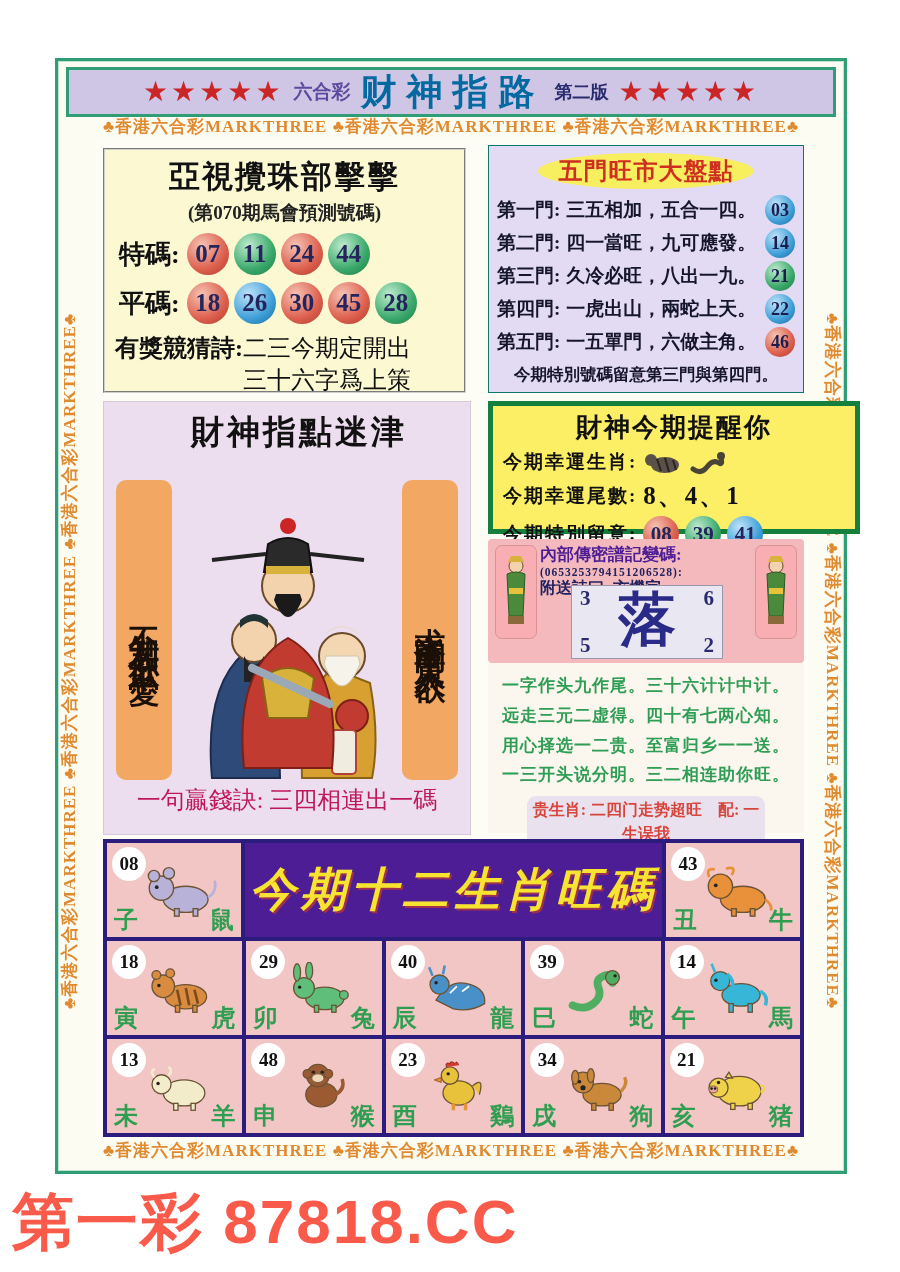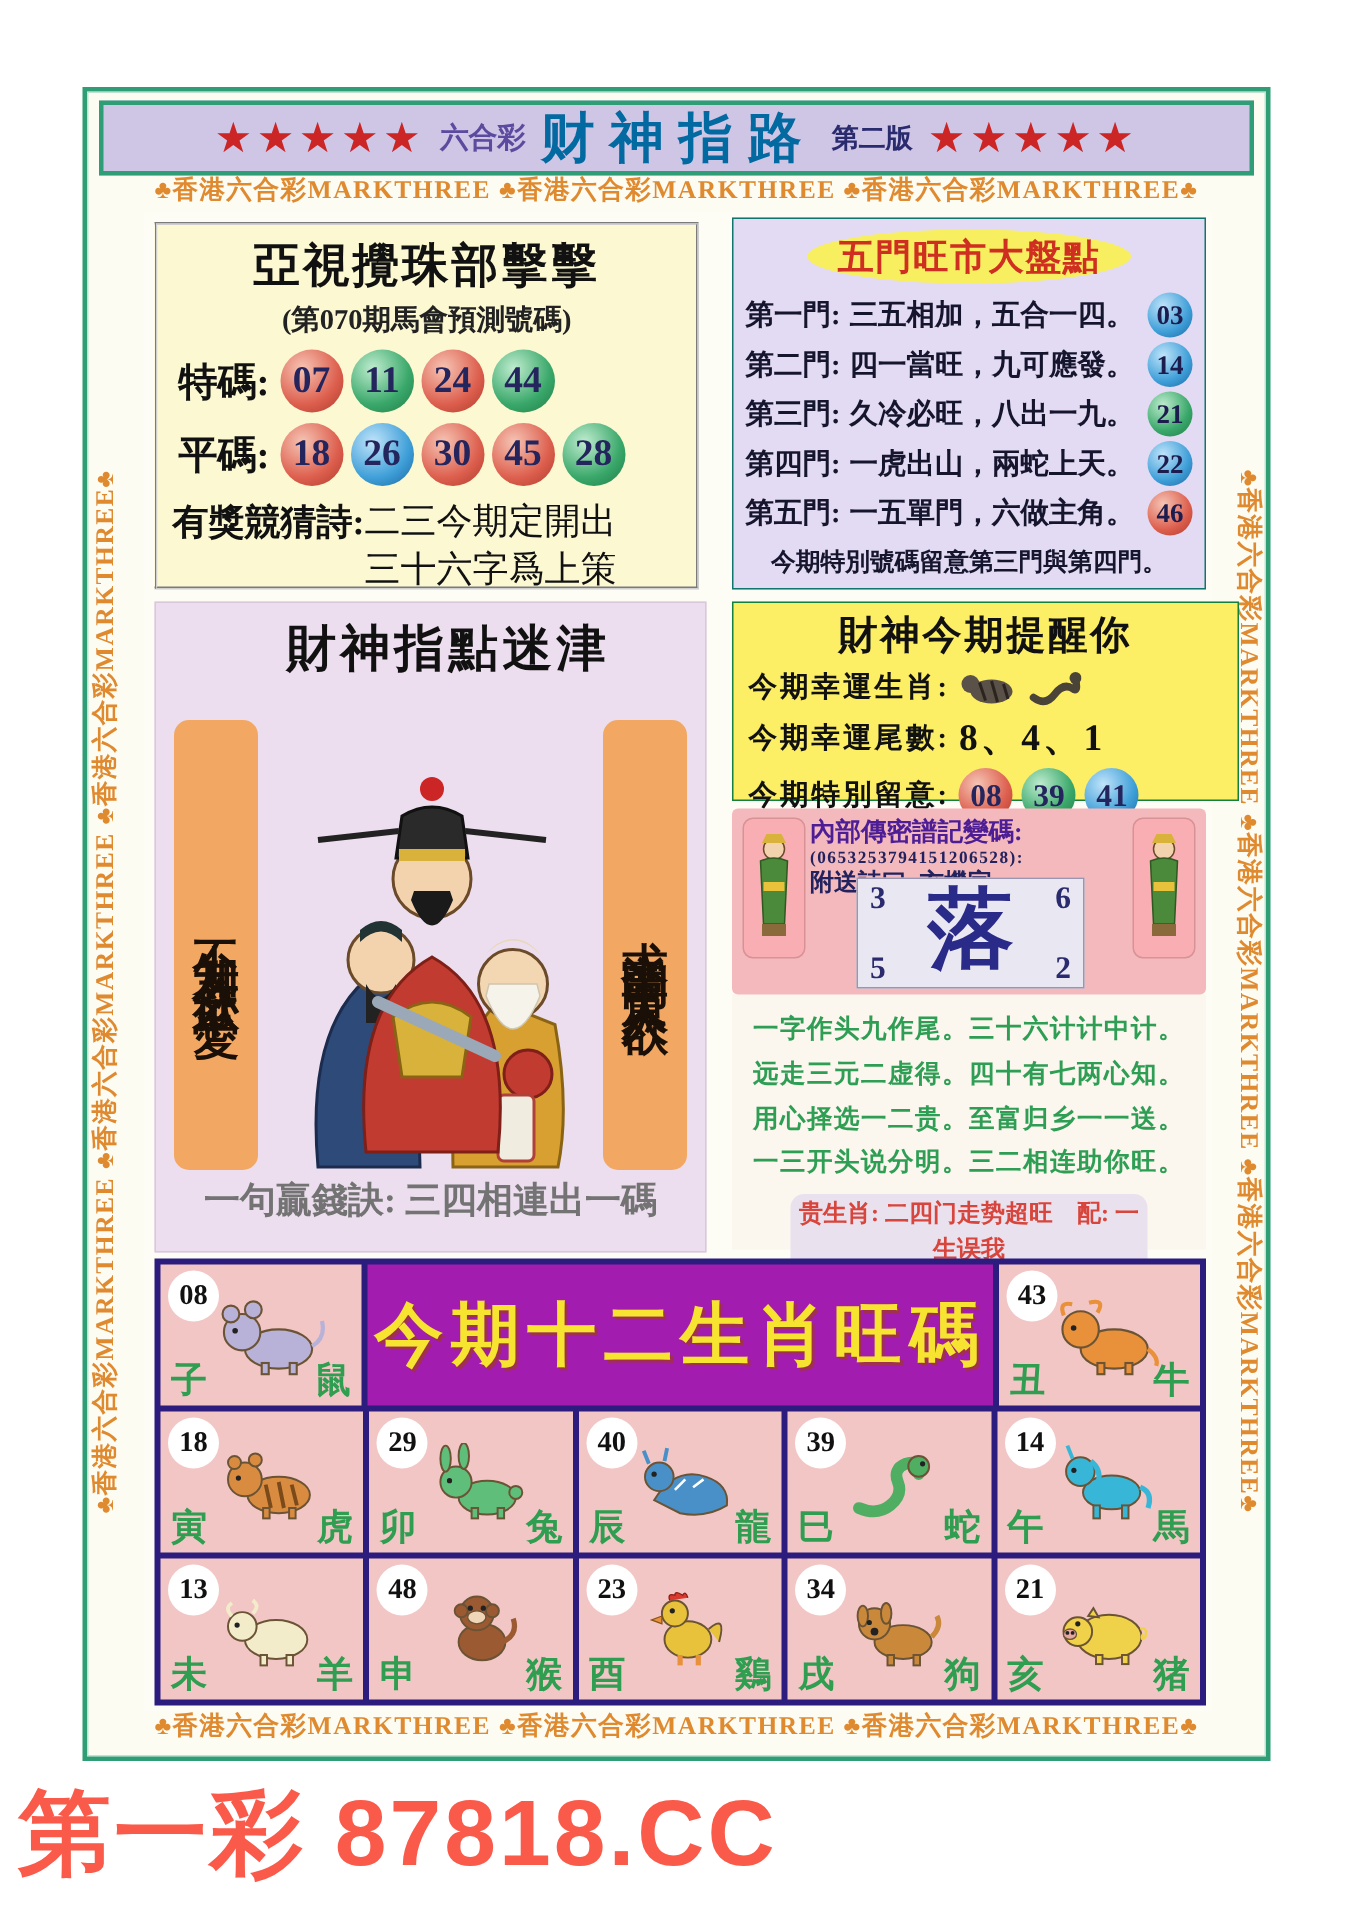--- a/index.html
+++ b/index.html
@@ -56,24 +56,24 @@
   .b-maze{left:7px;top:260px;width:368px;height:434px;background:#ecdeee;
           border:1px solid #d8c8da;text-align:center;padding-left:24px;}
   .b-maze .t1{font-size:33px;font-weight:bold;color:#111;letter-spacing:3px;margin-top:8px;}
   .vbanner{position:absolute;top:78px;width:56px;height:300px;background:#f2a863;
            border-radius:10px;display:flex;align-items:center;justify-content:center;}
   .vbanner span{writing-mode:vertical-rl;font-size:31px;font-weight:bold;color:#1a1008;
                 letter-spacing:8px;line-height:1;}
   .vb-left{left:12px;}
   .vb-right{right:12px;}
   .gods{position:absolute;left:78px;top:66px;width:212px;height:330px;}
-  .maze-foot{position:absolute;left:0;right:0;bottom:18px;font-size:24px;font-weight:bold;color:#737373;}
-  
-  .b-rem{left:392px;top:260px;width:338px;height:133px;background:#fcee65;
-         border:1px solid #15803d;padding:4px 10px;}
+  .maze-foot{position:absolute;left:0;right:0;bottom:18px;font-size:24px;font-weight:normal;color:#be185d;}
+  
+  .b-rem{left:392px;top:260px;width:372px;height:133px;background:#fcee65;
+         border:5px solid #15803d;padding:4px 10px;}
   .b-rem .t1{text-align:center;font-size:26px;font-weight:bold;color:#111;letter-spacing:2px;}
   .rem-row{display:flex;align-items:center;margin-top:4px;gap:6px;}
   .rem-row .lbl{font-size:19px;font-weight:bold;color:#111;letter-spacing:2px;white-space:nowrap;}
   .rem-row .big{font-size:25px;font-weight:bold;color:#111;letter-spacing:2px;}
   
   .b-secret{left:392px;top:398px;width:316px;height:296px;}
   .secret-top{position:relative;width:100%;height:124px;background:#f3b9bd;border-radius:4px;}
   .godcard{position:absolute;top:6px;width:40px;height:92px;background:#f8aeb2;
            border:1px solid #d89296;border-radius:7px;display:flex;align-items:center;justify-content:center;}
   .gc-l{left:7px;} .gc-r{right:7px;}
@@ -97,21 +97,21 @@
   .zrow1{grid-template-columns:134px 1fr 134px;height:94px;}
   .zrow5{grid-template-columns:repeat(5,1fr);height:94px;}
   .zcell{position:relative;background:#f3c6c6;}
   .zbadge{position:absolute;left:5px;top:4px;width:34px;height:34px;background:#fff;border-radius:50%;
           display:flex;align-items:center;justify-content:center;font-size:19px;font-weight:bold;color:#111;}
   .zbranch{position:absolute;left:7px;bottom:1px;font-size:24px;font-weight:bold;color:#2f9e50;}
   .zname{position:absolute;right:7px;bottom:1px;font-size:24px;font-weight:bold;color:#2f9e50;}
   .zanimal{position:absolute;left:50%;top:50%;transform:translate(-42%,-50%);}
   .af{fill:var(--c);stroke:#6b5335;stroke-width:1.5;}
   .as{stroke:var(--c);}
-  .zbanner{background:#a21caf;display:flex;align-items:center;justify-content:center;}
+  .zbanner{background:#4c1d95;display:flex;align-items:center;justify-content:center;font-style:italic;}
   .zbanner span{color:#f6e430;font-size:46px;font-weight:bold;letter-spacing:5px;
                 text-shadow:2px 2px 0 #a03050;}
   
   .brand{position:absolute;left:12px;top:1180px;font-family:"Liberation Sans",sans-serif;
          font-size:62px;font-weight:bold;color:#fa5a4a;letter-spacing:2px;}
 </style>
 </head>
 <body>
 
 <div class="sheet">

